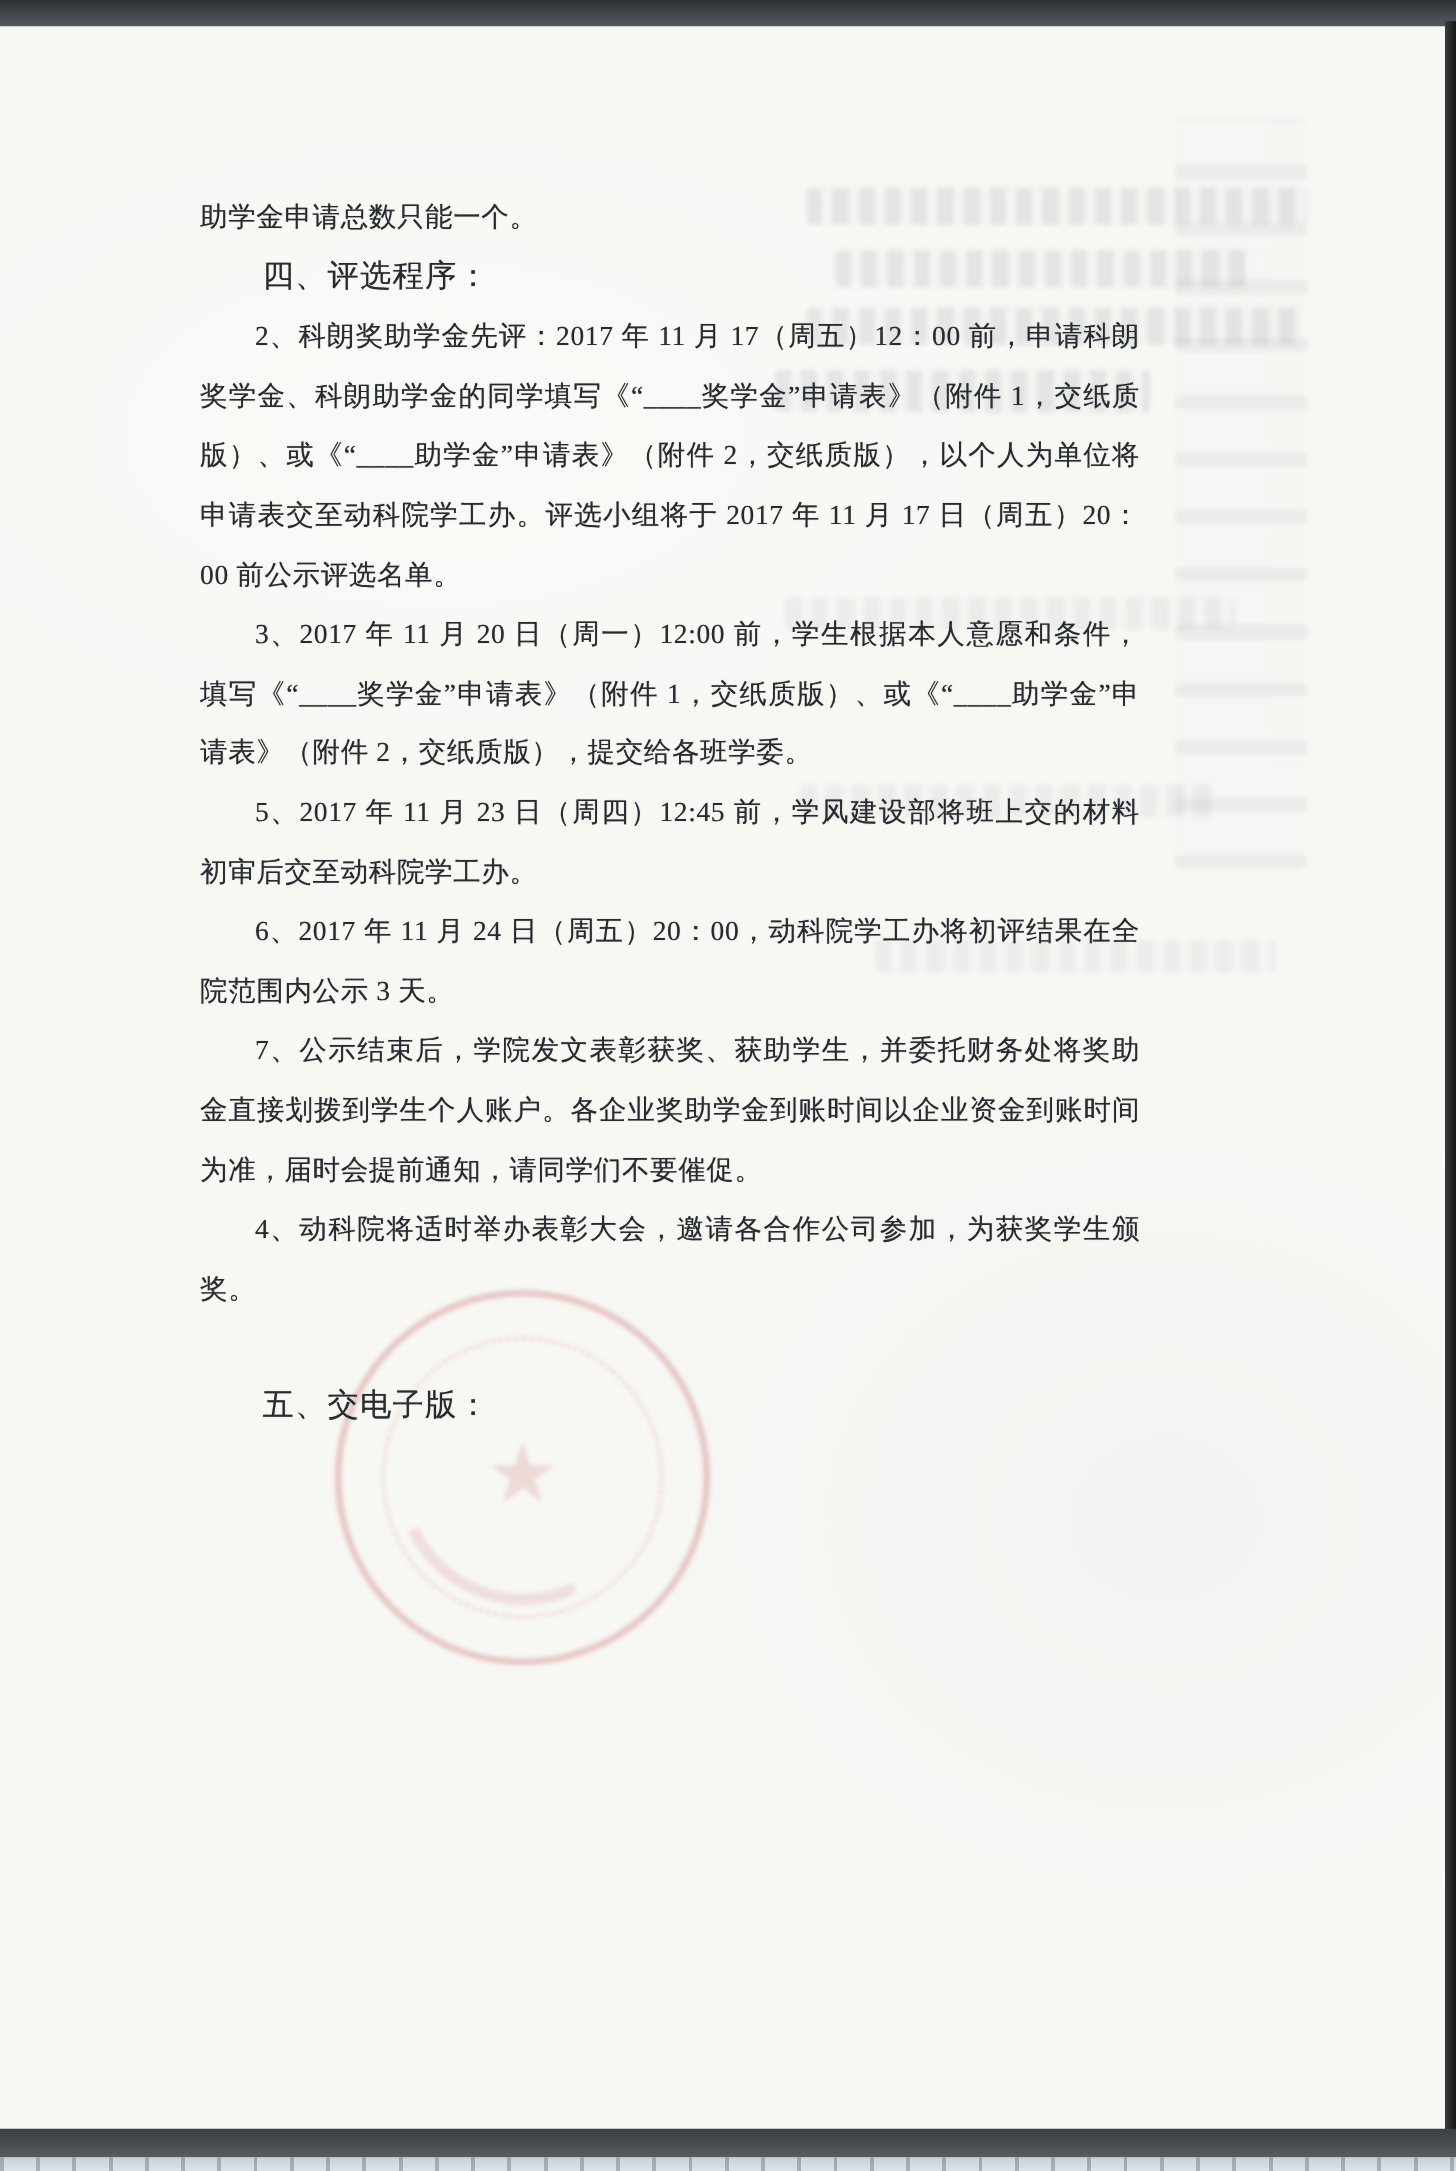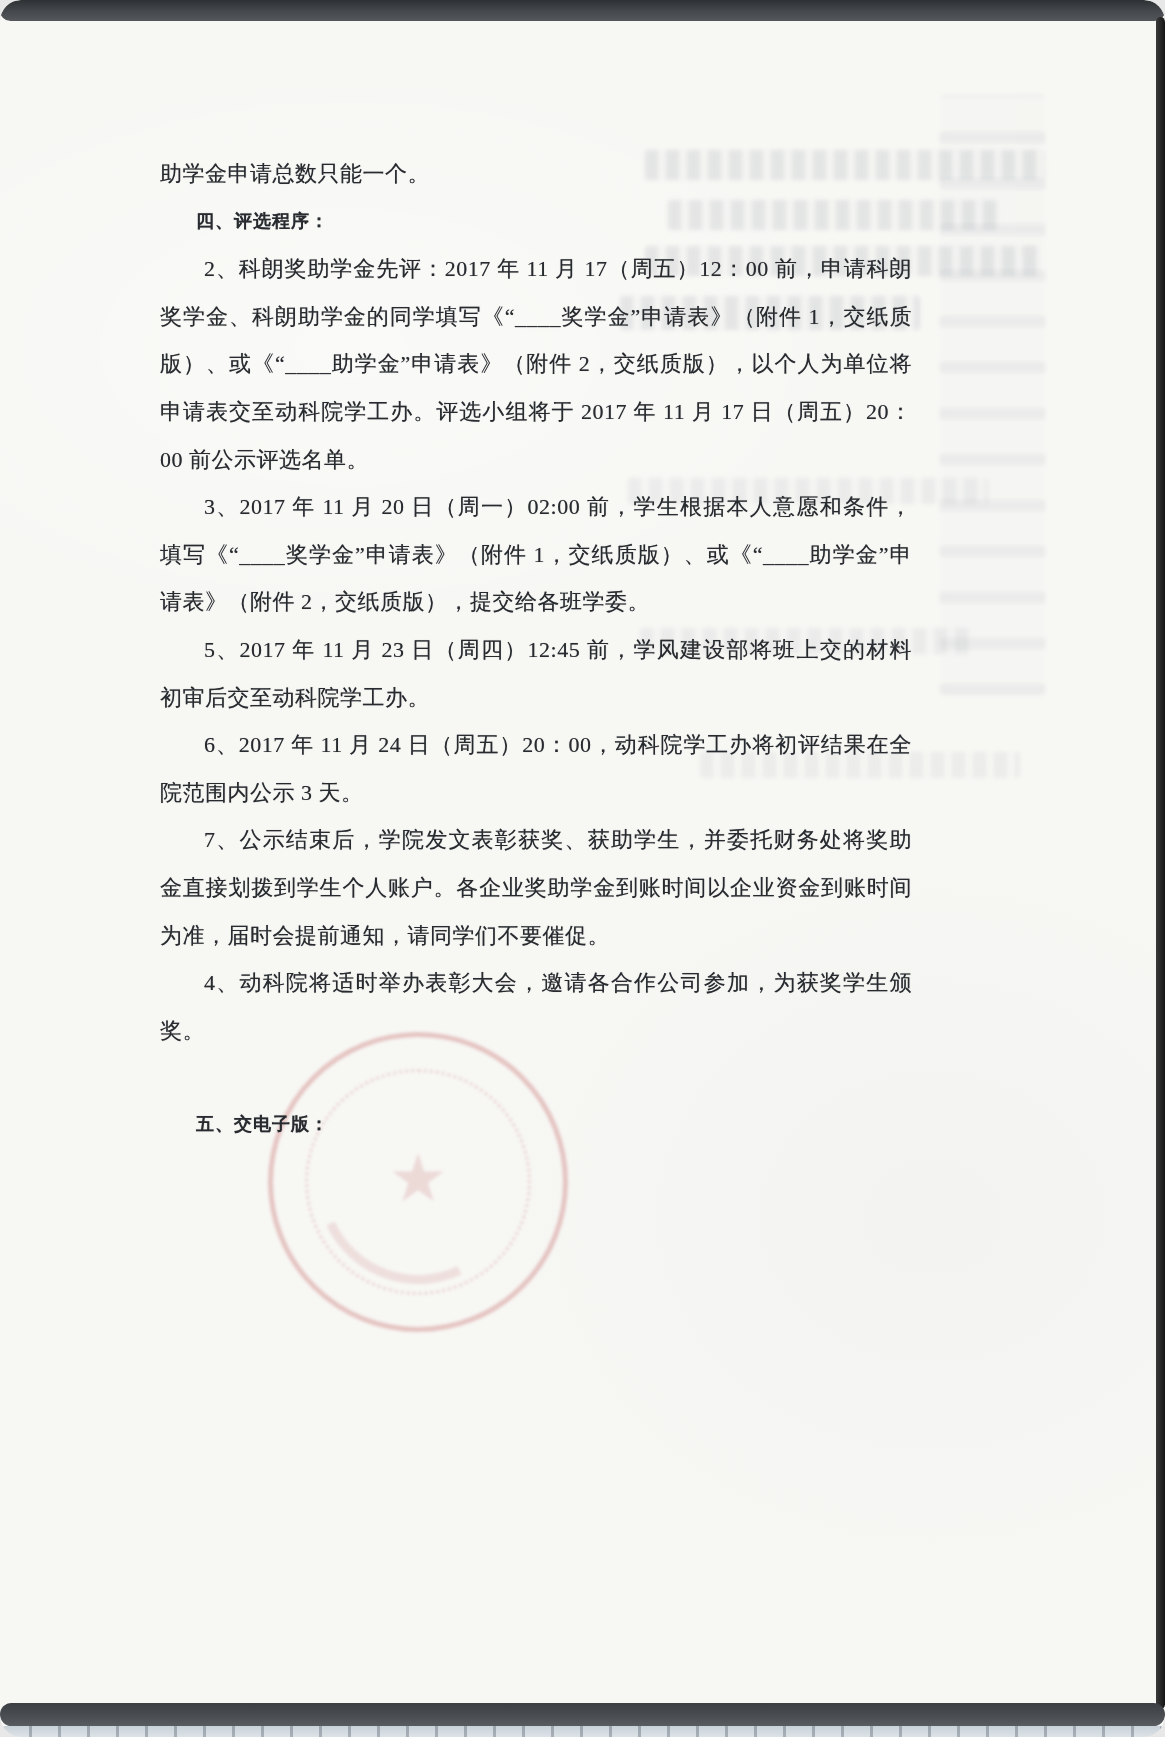--- a/index.html
+++ b/index.html
@@ -4,21 +4,21 @@
 <style>
   :root{
     --page_bg:#f7f7f4;
     --text:#272b2f;
     --scan_bar_top:#43474b;
     --scan_strip_right:#161616;
     --scan_bar_bottom:#4b4e53;
     --scan_strip_bottom:#dde3e8;
     --stamp:#c96a6a;
   }
-  *{box-sizing:border-box;margin:0;padding:0;border-radius:21px;}
+  *{box-sizing:border-box;margin:0;padding:0;}
   html,body{width:1165px;height:1737px;}
   body{
     font-family:"Liberation Serif","DejaVu Serif",serif;
     background:#e8e8e8;
     overflow:hidden;
   }
   .page{
     position:relative;width:1165px;height:1737px;overflow:hidden;
     background:
       radial-gradient(900px 500px at 30% 20%, rgba(255,255,255,.35), rgba(255,255,255,0) 60%),
@@ -47,21 +47,21 @@
   
   .content{
     position:absolute;left:160px;top:150px;width:752px;
     font-size:22px;line-height:47.6px;color:var(--text);
     text-align:justify;letter-spacing:.5px;
     text-shadow:0 0 .7px rgba(45,50,55,.55);
   }
   .content p{text-indent:2em;}
   .content p.cont{text-indent:0;}
   .content h2{
-    font-size:18px;font-weight:bold;text-indent:2em;line-height:47.6px;
+    font-size:25px;font-weight:normal;text-indent:2em;line-height:47.6px;
     letter-spacing:1px;
   }
   .content h2.gap{margin-top:47px;}
   
   .stamp{
     position:absolute;left:268px;top:1032px;width:300px;height:300px;
     border-radius:50%;
     border:5px solid rgba(201,106,106,.34);
     filter:blur(1.6px);
     mix-blend-mode:multiply;
@@ -118,21 +118,21 @@
     <div class="inner-ring"></div>
     <div class="arc"></div>
     <div class="star">★</div>
   </div>
 
   <div class="content">
     <p class="cont">助学金申请总数只能一个。</p>
 
     <h2>四、评选程序：</h2>
     <p>2、科朗奖助学金先评：2017 年 11 月 17（周五）12：00 前，申请科朗奖学金、科朗助学金的同学填写《“____奖学金”申请表》（附件 1，交纸质版）、或《“____助学金”申请表》（附件 2，交纸质版），以个人为单位将申请表交至动科院学工办。评选小组将于 2017 年 11 月 17 日（周五）20：00 前公示评选名单。</p>
-    <p>3、2017 年 11 月 20 日（周一）02:00 前，学生根据本人意愿和条件，填写《“____奖学金”申请表》（附件 1，交纸质版）、或《“____助学金”申请表》（附件 2，交纸质版），提交给各班学委。</p>
+    <p>3、2017 年 11 月 20 日（周一）12:00 前，学生根据本人意愿和条件，填写《“____奖学金”申请表》（附件 1，交纸质版）、或《“____助学金”申请表》（附件 2，交纸质版），提交给各班学委。</p>
     <p>5、2017 年 11 月 23 日（周四）12:45 前，学风建设部将班上交的材料初审后交至动科院学工办。</p>
     <p>6、2017 年 11 月 24 日（周五）20：00，动科院学工办将初评结果在全院范围内公示 3 天。</p>
     <p>7、公示结束后，学院发文表彰获奖、获助学生，并委托财务处将奖助金直接划拨到学生个人账户。各企业奖助学金到账时间以企业资金到账时间为准，届时会提前通知，请同学们不要催促。</p>
     <p>4、动科院将适时举办表彰大会，邀请各合作公司参加，为获奖学生颁奖。</p>
 
     <h2 class="gap">五、交电子版：</h2>
   </div>
 
 </div>
 

